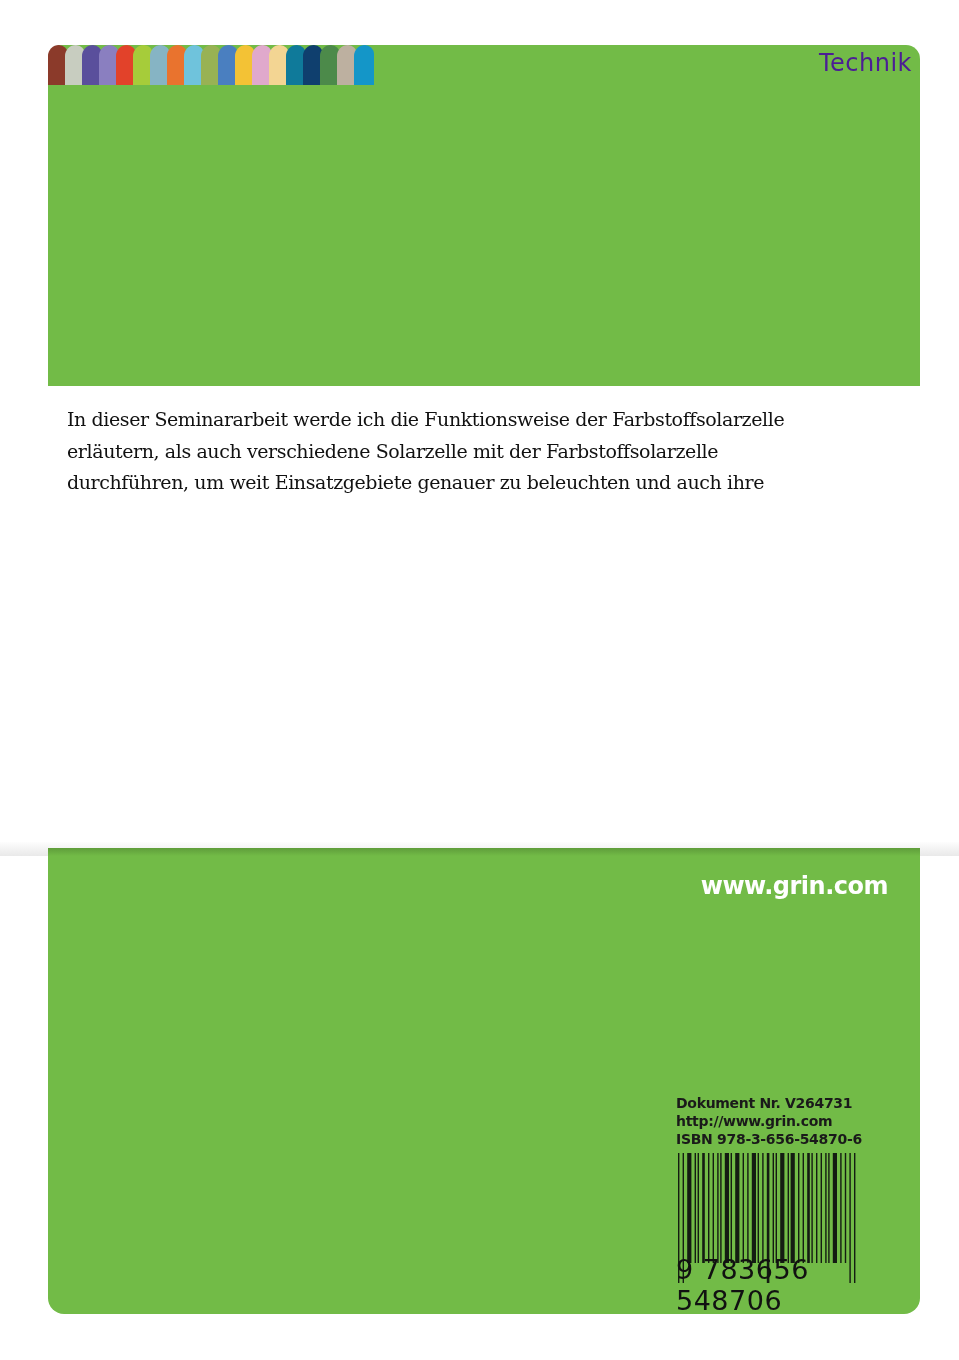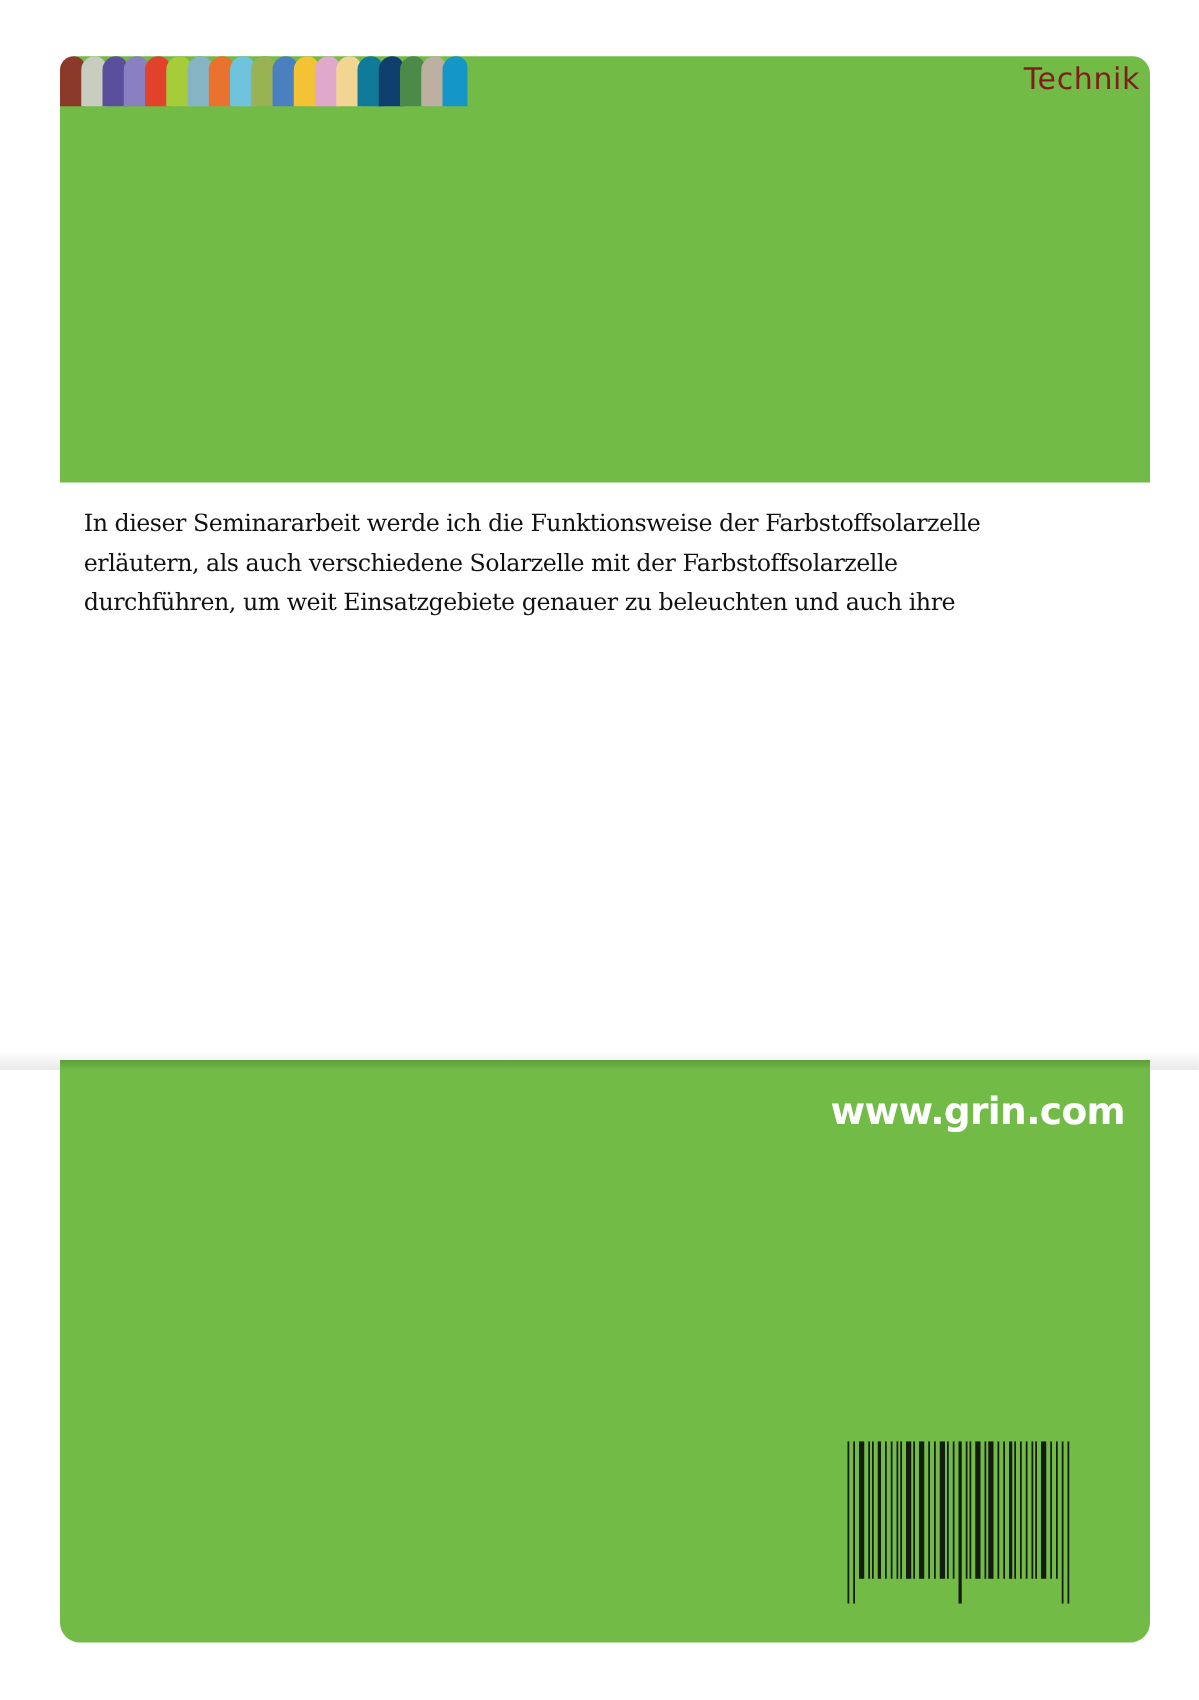--- a/index.html
+++ b/index.html
@@ -17,43 +17,43 @@
       position: absolute; left: 0; top: 0; height: 40px; display: flex;
     }
     .tab {
       width: 20px; height: 40px; margin-right: -3px;
       border-top-left-radius: 12px; border-top-right-radius: 10px;
       position: relative;
     }
     .category {
       position: absolute; right: 8px; top: 4px;
       font-family: "DejaVu Sans", sans-serif; font-size: 24px;
-      color: #7f1d1d; letter-spacing: 0.5px;
+      color: #4c1d95; letter-spacing: 0.5px;
     }
     .blurb {
       position: absolute; left: 67px; top: 404px; width: 760px;
       font-family: "DejaVu Serif", serif; font-size: 19px; line-height: 31.5px;
       color: #111; letter-spacing: -0.4px;
     }
     .blurb div { white-space: nowrap; }
     .shadow-band {
       position: absolute; left: 0; top: 842px; width: 959px; height: 14px;
       background: linear-gradient(to bottom, #fdfdfd, #e9e9e9);
     }
     .bottom-panel {
       position: absolute; left: 48px; top: 848px; width: 872px; height: 466px;
       background: #72bb47; border-bottom-left-radius: 16px; border-bottom-right-radius: 16px;
     }
     .bottom-panel::before {
       content: ""; position: absolute; left: 0; top: 0; right: 0; height: 8px;
       background: linear-gradient(to bottom, #5f9d3b, #72bb47);
     }
     .site {
-      position: absolute; right: 20px; top: 24px;
-      font-family: "DejaVu Sans", sans-serif; font-weight: bold; font-size: 30px;
+      position: absolute; right: 32px; top: 24px;
+      font-family: "DejaVu Sans", sans-serif; font-weight: bold; font-size: 24px;
       color: #ffffff; letter-spacing: -0.5px;
     }
     .meta {
       position: absolute; left: 628px; top: 246px;
       font-family: "DejaVu Sans", sans-serif; font-weight: bold; font-size: 14px;
       line-height: 18px; color: #1a1a1a; letter-spacing: -0.3px;
     }
     .barcode {
       position: absolute; left: 628px; top: 305px; width: 230px; height: 130px;
     }
@@ -94,20 +94,25 @@
 <div class="blurb">
   <div>In dieser Seminararbeit werde ich die Funktionsweise der Farbstoffsolarzelle</div>
   <div>erläutern, als auch verschiedene Solarzelle mit der Farbstoffsolarzelle</div>
   <div>durchführen, um weit Einsatzgebiete genauer zu beleuchten und auch ihre</div>
 </div>
 
 <div class="shadow-band"></div>
 
 <div class="bottom-panel">
   <div class="site">www.grin.com</div>
+  <div class="meta">
+    <div>Dokument Nr. V264731</div>
+    <div>http://www.grin.com</div>
+    <div>ISBN 978-3-656-54870-6</div>
+  </div>
   <svg class="barcode" id="barcode" viewBox="0 0 230 130" preserveAspectRatio="none">
       <rect x="2" y="0" width="1.4" height="130" fill="#141c12"></rect>
       <rect x="6.6" y="0" width="1.4" height="130" fill="#141c12"></rect>
       <rect x="11.2" y="0" width="4.2" height="110" fill="#141c12"></rect>
       <rect x="18.6" y="0" width="1.4" height="110" fill="#141c12"></rect>
       <rect x="21.6" y="0" width="1.4" height="110" fill="#141c12"></rect>
       <rect x="26.200000000000003" y="0" width="2.6" height="110" fill="#141c12"></rect>
       <rect x="32" y="0" width="1.4" height="110" fill="#141c12"></rect>
       <rect x="36.6" y="0" width="1.4" height="110" fill="#141c12"></rect>
       <rect x="41.2" y="0" width="1.4" height="110" fill="#141c12"></rect>
@@ -133,13 +138,14 @@
       <rect x="139.99999999999994" y="0" width="1.4" height="110" fill="#141c12"></rect>
       <rect x="144.59999999999994" y="0" width="1.4" height="110" fill="#141c12"></rect>
       <rect x="149.19999999999993" y="0" width="1.4" height="110" fill="#141c12"></rect>
       <rect x="152.19999999999993" y="0" width="1.4" height="110" fill="#141c12"></rect>
       <rect x="156.79999999999993" y="0" width="4.2" height="110" fill="#141c12"></rect>
       <rect x="164.19999999999993" y="0" width="1.4" height="110" fill="#141c12"></rect>
       <rect x="168.79999999999993" y="0" width="1.4" height="110" fill="#141c12"></rect>
       <rect x="173.39999999999992" y="0" width="1.4" height="130" fill="#141c12"></rect>
       <rect x="177.99999999999991" y="0" width="1.4" height="130" fill="#141c12"></rect>
     </svg>
+  <div class="barcode-digits">9 783656 548706</div>
 </div>
 
 </body></html>

